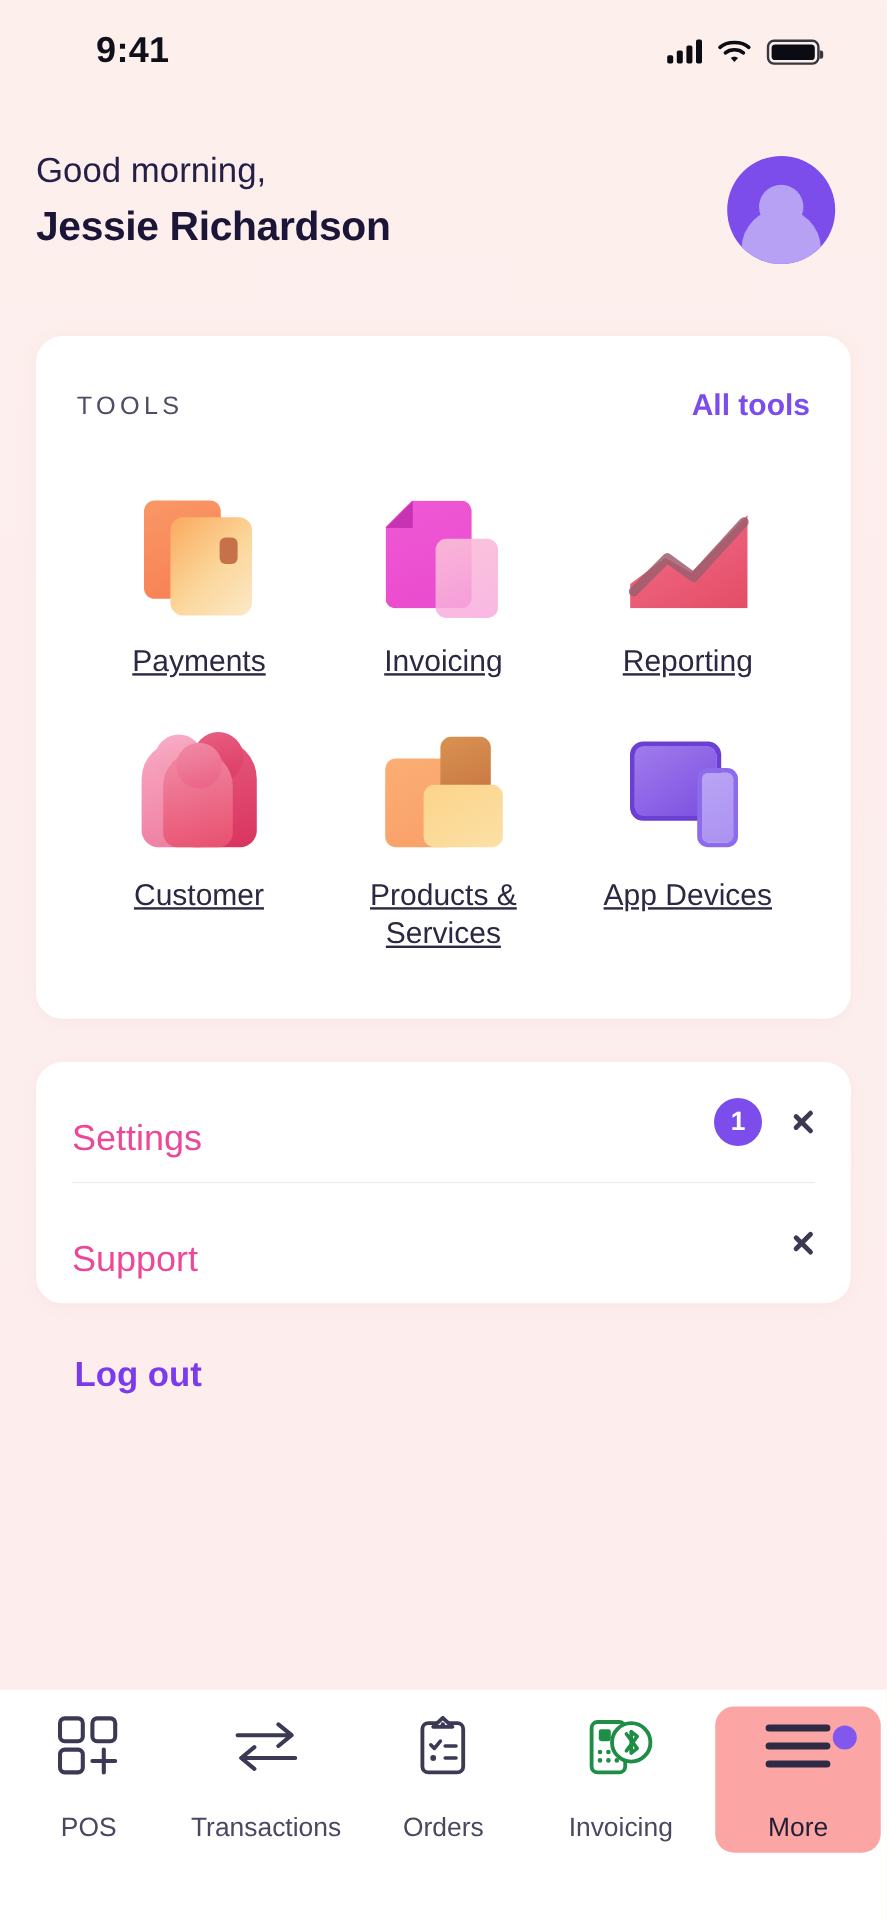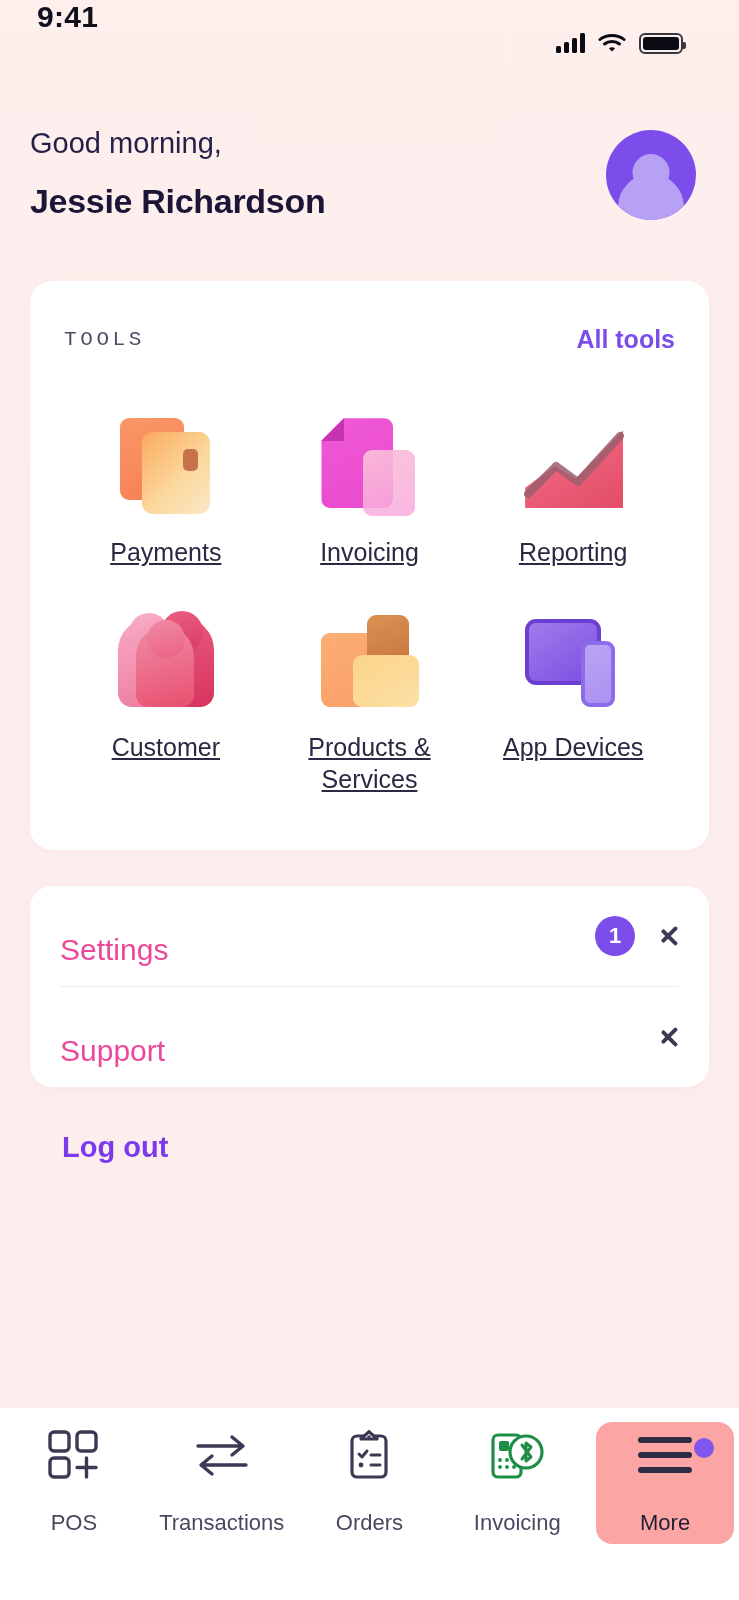--- a/index.html
+++ b/index.html
@@ -9,22 +9,22 @@
     overflow: hidden;
   }
   body {
     background: linear-gradient(180deg, #FDEFEC 0%, #FDEEEE 55%, #FDECEC 100%);
     position: relative;
   }
 
   
   .statusbar {
     height: 86px;
-    display: flex; justify-content: space-between;
-    padding: 0 56px 0 37px;
+    display: flex; align-items: center; justify-content: space-between;
+    padding: 0 56px 0 80px;
   }
   .status-time {
     font-size: 30px; font-weight: bold; color: #10101C;
     letter-spacing: 0.3px;
   }
   .status-icons { display: flex; align-items: center; gap: 13px; }
   .signal { display: flex; align-items: flex-end; gap: 3px; height: 20px; }
   .signal i { width: 5px; background: #0B0B14; border-radius: 1.5px; display:block; }
   .signal i:nth-child(1) { height: 7px; }
   .signal i:nth-child(2) { height: 11px; }
@@ -39,21 +39,21 @@
     width:3px; height:7px; background:#37373F; border-radius:0 2px 2px 0;
   }
   .battery span { display:block; width:100%; height:100%; background:#0B0B14; border-radius:3px; }
 
   
   .header {
     padding: 38px 30px 0 30px;
     display: flex; align-items: flex-start; justify-content: space-between;
   }
   .greeting { font-size: 29px; color: #241F47; line-height: 1.35; }
-  .username { font-size: 34px; font-weight: bold; color: #1B1638; margin-top: 19px; letter-spacing: -0.3px; }
+  .username { font-size: 34px; font-weight: bold; color: #1B1638; margin-top: 7px; letter-spacing: -0.3px; }
   .avatar {
     width: 90px; height: 90px; border-radius: 50%;
     background: #7C4DEB; position: relative; overflow: hidden;
     flex-shrink: 0; margin-top: 6px; margin-right: 13px;
   }
   .avatar .head {
     position:absolute; width:37px; height:37px; border-radius:50%;
     background:#B6A1F4; left:50%; top:24px; transform:translateX(-50%);
   }
   .avatar .body {
@@ -62,21 +62,21 @@
   }
 
   
   .card {
     background:#FFFFFF; border-radius: 22px; margin: 0 30px;
     box-shadow: 0 2px 14px rgba(180,120,120,0.06);
   }
   .tools-card { margin-top: 60px; padding: 44px 34px 40px 34px; }
   .tools-head { display:flex; align-items:center; justify-content:space-between; }
   .tools-title {
-    font-size: 21px; letter-spacing: 3.6px; color: #504C66; font-weight: 500; font-family: Liberation Mono, monospace;
+    font-size: 21px; letter-spacing: 3.6px; color: #504C66; font-weight: 500;
   }
   .all-tools { font-size: 25px; color:#7C4DEB; font-weight:bold; }
 
   .tools-grid {
     display:grid; grid-template-columns: repeat(3,1fr);
     row-gap: 6px; margin-top: 40px;
   }
   .tool { display:flex; flex-direction:column; align-items:center; padding: 18px 4px 14px 4px; }
   .tool-ico { width: 108px; height: 102px; position: relative; }
   .tool-label {

